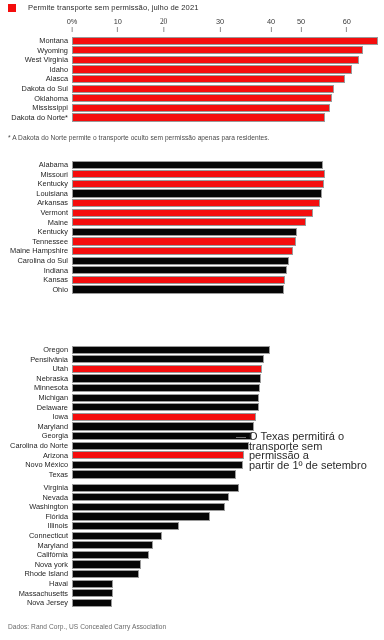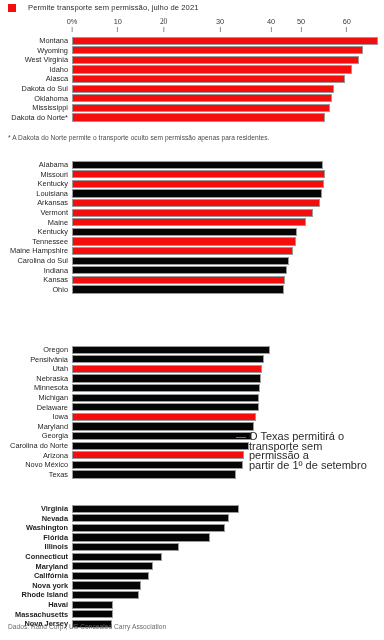--- a/index.html
+++ b/index.html
@@ -319,21 +319,21 @@
             <span class="bar black" title="Novo México: 37.3%" style="width: 170.834px;"></span>
           </span>
         </div>
         <div class="row">
           <span class="row-label">Texas</span>
           <span class="bar-track">
             <span class="bar black" title="Texas: 35.8%" style="width: 163.964px;"></span>
           </span>
         </div>
       </div>
-      <div class="group" style="top: 504px; font-weight: bold;">
+      <div class="group" style="top: 483px;">
         <div class="row">
           <span class="row-label">Virginia</span>
           <span class="bar-track">
             <span class="bar black" title="Virginia: 36.5%" style="width: 167.17px;"></span>
           </span>
         </div>
         <div class="row">
           <span class="row-label">Nevada</span>
           <span class="bar-track">
             <span class="bar black" title="Nevada: 34.3%" style="width: 157.094px;"></span>

